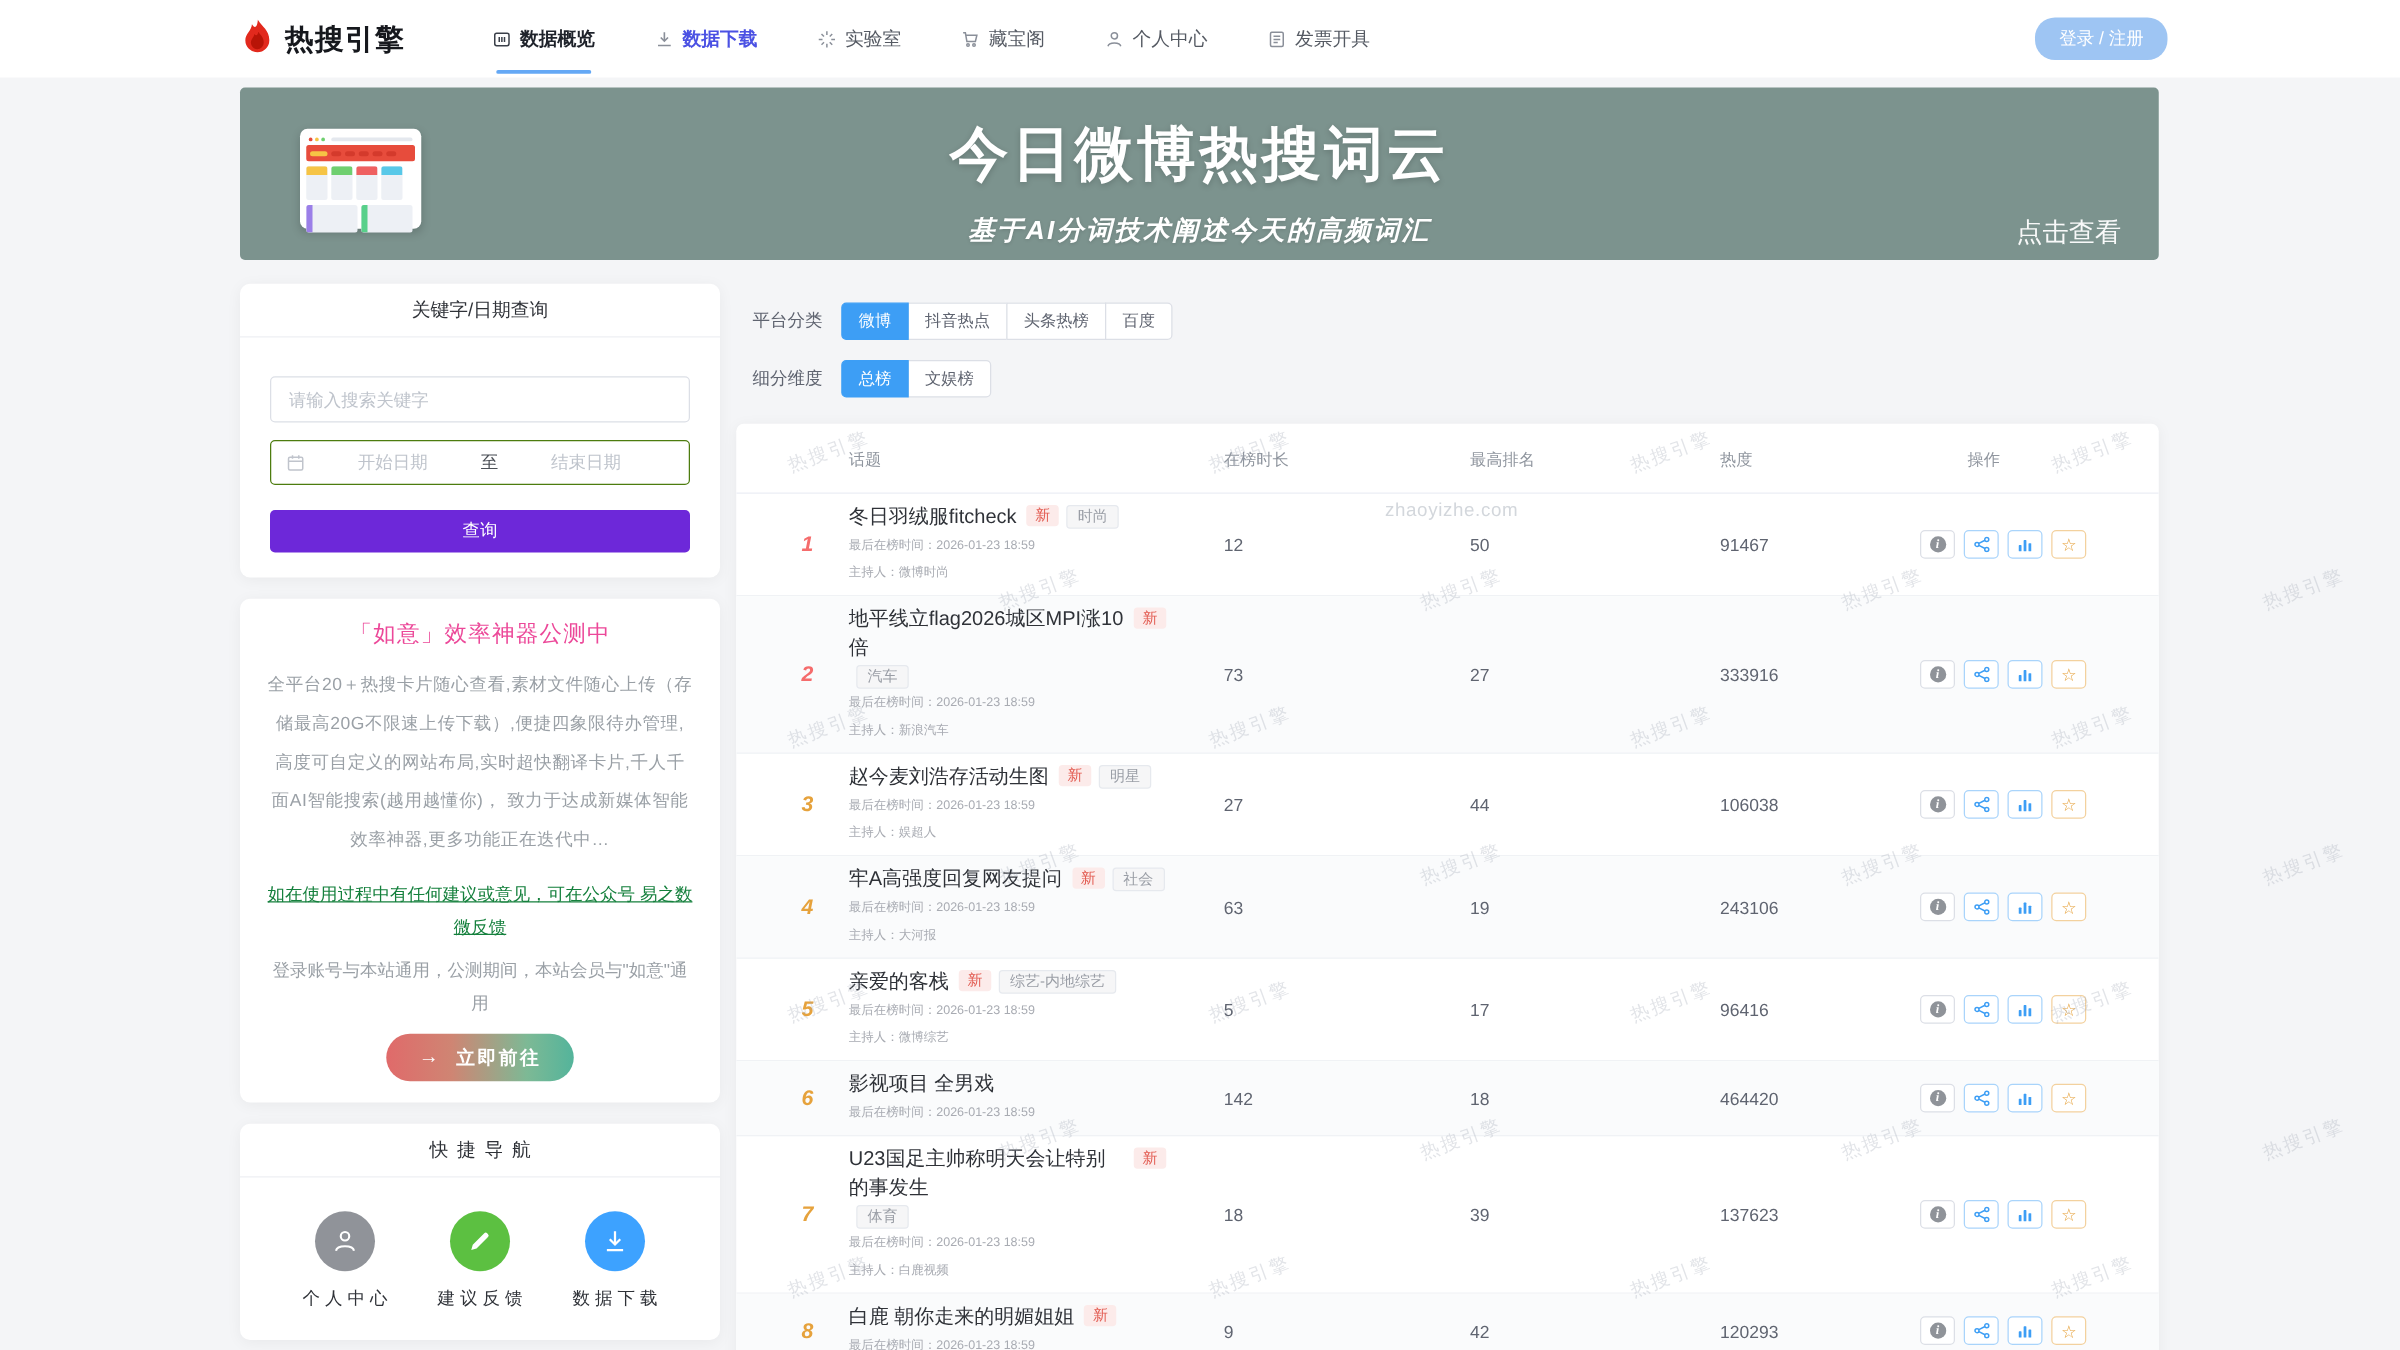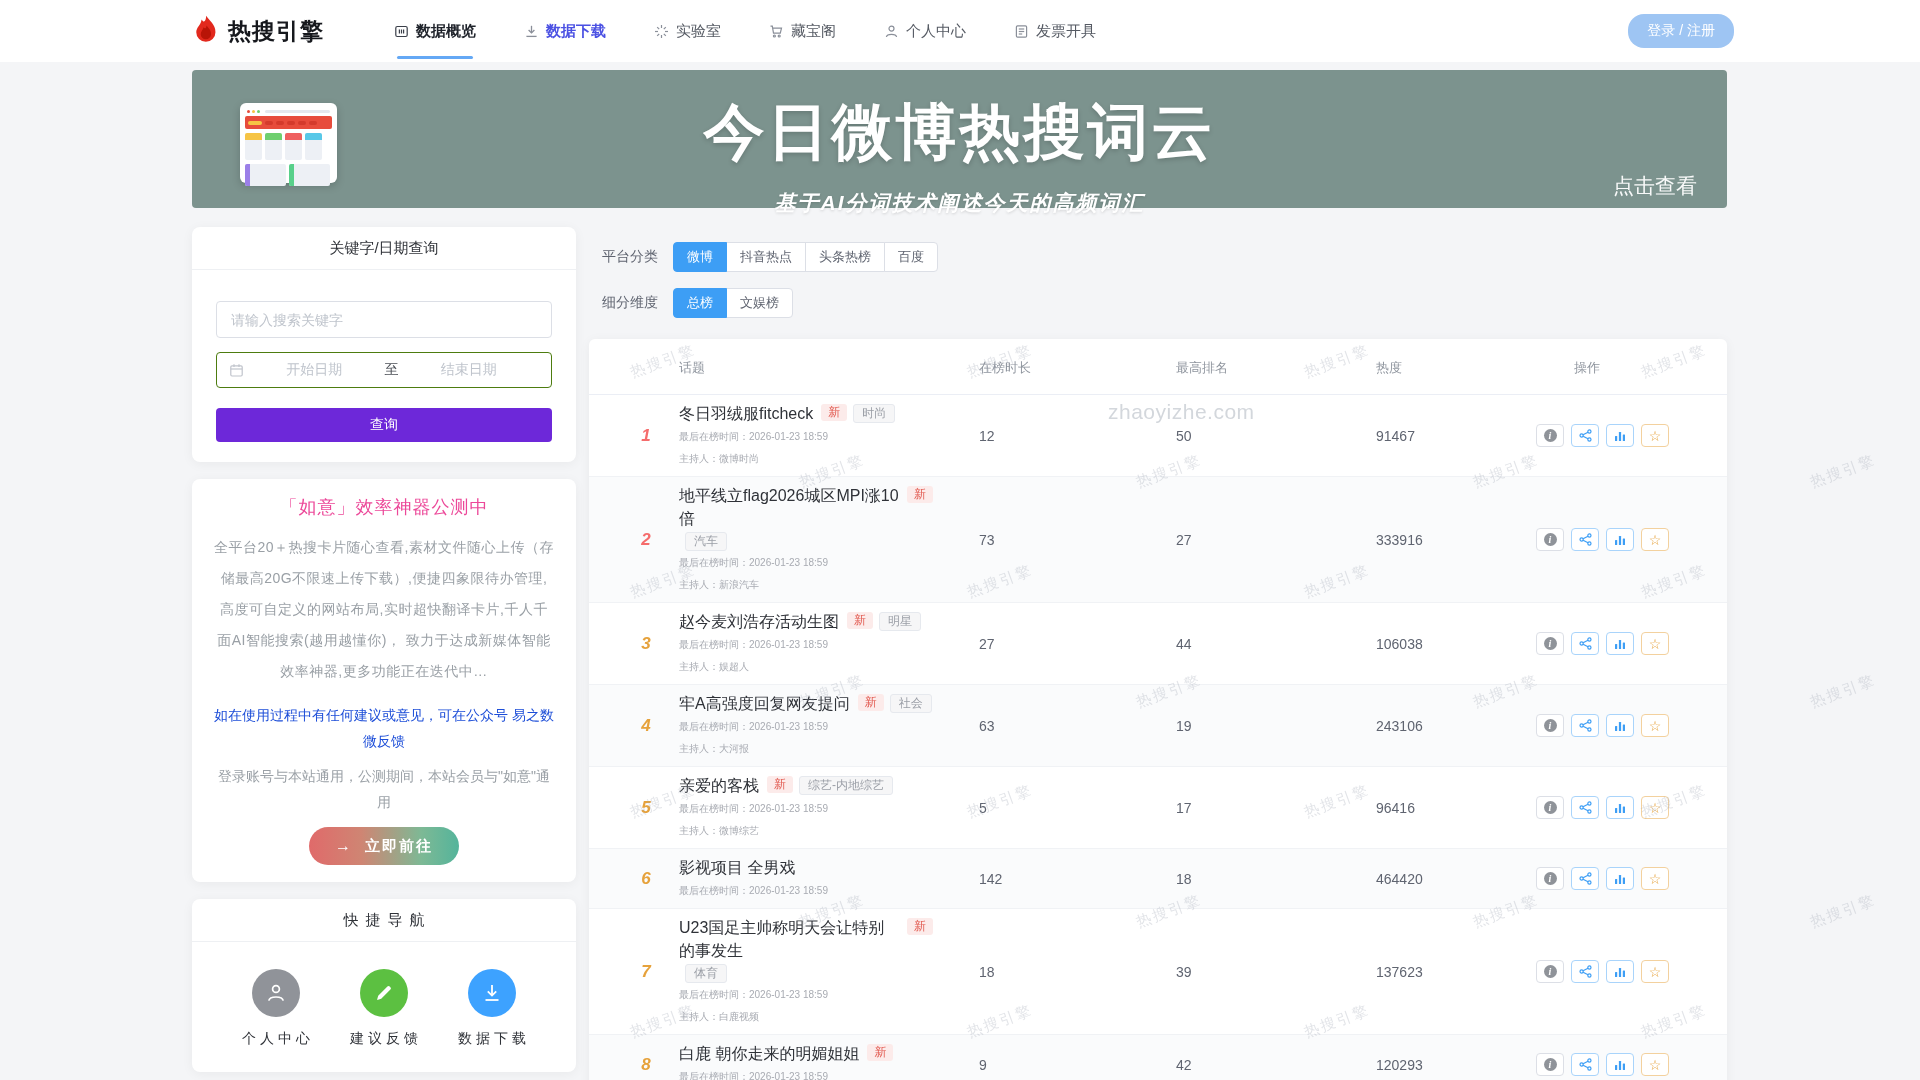--- a/index.html
+++ b/index.html
@@ -14,21 +14,21 @@
   .nav-item { display:flex; align-items:center; gap:7px; font-size:15px; color:#555a63; cursor:pointer; position:relative; height:100%; }
   .nav-item .nav-ico { display:flex; align-items:center; color:#8a8f99; }
   .nav-item.active { color:#1f232b; font-weight:bold; }
   .nav-item.active .nav-ico { color:#3a3f49; }
   .nav-item.active::after { content:""; position:absolute; left:50%; transform:translateX(-50%); bottom:3px; width:76px; height:3px; border-radius:2px; background:#64a8f5; }
   .nav-item.highlight .nav-label { color:#4b51e3; font-weight:bold; }
   .login-btn { margin-left:auto; margin-right:186px; background:#9ec5f3; color:#fff; border:none; font-size:14px; padding:8px 19px; border-radius:16px; cursor:pointer; font-family:inherit; }
 
   
   .hero { position:relative; margin:8px 0 0 192px; width:1535px; height:138px; background:#7c938e; border-radius:4px; color:#fff; text-align:center; }
-  .hero-title { padding-top:22px; font-size:61px; font-weight:800; letter-spacing:3px; text-shadow:0 2px 5px rgba(0,0,0,.18); }
+  .hero-title { padding-top:22px; font-size:47px; font-weight:800; letter-spacing:3px; text-shadow:0 2px 5px rgba(0,0,0,.18); }
   .hero-sub { margin-top:15px; font-size:21px; font-weight:700; font-style:italic; letter-spacing:2px; text-shadow:0 1px 3px rgba(0,0,0,.15); }
   .hero-cta { position:absolute; right:30px; bottom:8px; font-size:21px; cursor:pointer; opacity:.95; }
   .hero-art { position:absolute; left:48px; top:33px; width:97px; height:80px; background:#fff; border-radius:6px; box-shadow:0 3px 8px rgba(0,0,0,.18); padding:4px 5px; text-align:left; }
   .wh { height:9px; display:flex; align-items:center; gap:2px; padding:0 2px; }
   .wh i { width:3px; height:3px; border-radius:50%; display:block; }
   .wh .ln { height:3px; flex:1; background:#e4e8ee; border-radius:2px; margin-left:3px; }
   .wr { height:13px; background:#e74c3c; border-radius:2px; display:flex; align-items:center; gap:3px; padding:0 3px; }
   .wr .pill { width:14px; height:4px; background:#f6c445; border-radius:2px; }
   .wr .dash { width:8px; height:4px; background:#d43a2c; border-radius:2px; }
   .wc { display:flex; gap:3px; margin-top:4px; }
@@ -51,21 +51,21 @@
   .date-input { margin-top:14px; height:36px; border:1px solid #4d7c0f; border-radius:4px; display:flex; align-items:center; padding:0 12px; cursor:pointer; }
   .date-input .cal { color:#c0c4cc; display:flex; }
   .date-ph { flex:1; text-align:center; font-size:14px; color:#bfc4cc; }
   .date-to { font-size:14px; color:#4b4f56; }
   .query-btn { margin-top:20px; width:100%; height:34px; background:#6d28d9; border:none; border-radius:4px; color:#fff; font-size:14px; cursor:pointer; font-family:inherit; }
 
   
   .promo { padding:16px 22px 17px; text-align:center; }
   .promo-title { font-size:18px; font-weight:normal; color:#ec4899; letter-spacing:1px;text-align:center; }
   .promo-body { margin-top:13px; font-size:14px; color:#9aa0a6; line-height:31px; letter-spacing:.5px; }
-  .promo-note { margin-top:15px; font-size:14px; color:#1d4ed8; line-height:26px; }
+  .promo-note { margin-top:15px; font-size:14px; color:#15803d; line-height:26px;text-decoration:underline; }
   .promo-note2 { margin-top:9px; font-size:14px; color:#9aa0a6; line-height:26px; }
   .go-btn { margin-top:12px; display:inline-flex; align-items:center; gap:12px; border:none; color:#fff; font-size:15px; font-weight:bold; padding:0 26px; height:38px; border-radius:19px; cursor:pointer; font-family:inherit; letter-spacing:2px;
     background:linear-gradient(90deg,#e06a6a 0%,#cf8573 35%,#7db995 75%,#54b49b 100%); }
   .go-btn .arr { font-weight:normal; font-size:16px; }
 
   
   .quick-title { letter-spacing:7px; padding-left:7px; }
   .quick-row { display:flex; justify-content:space-around; padding:27px 30px 24px; }
   .quick-item { text-align:center; cursor:pointer; }
   .quick-circle { width:48px; height:48px; border-radius:50%; margin:0 auto; display:flex; align-items:center; justify-content:center; color:#fff; }
@@ -99,21 +99,21 @@
   .c-actions { align-self:center; display:flex; gap:7px; }
   .act-btn { width:28px; height:23px; border-radius:4px; background:#fff; display:flex; align-items:center; justify-content:center; cursor:pointer; }
   .act-info { border:1px solid #dcdfe6; }
   .ic-info { width:13px; height:13px; border-radius:50%; background:#8f9399; color:#fff; font-size:10px; font-style:italic; font-weight:bold; display:flex; align-items:center; justify-content:center; font-family:"Liberation Serif",serif; }
   .act-share, .act-chart { border:1px solid #a9d4fb; }
   .act-star { border:1px solid #f3d19e; color:#e6a23c; font-size:14px; line-height:1; }
 
   
   .wm-layer { position:absolute; left:0; top:105px; width:1330px; height:880px; pointer-events:none; z-index:5; overflow:hidden; }
   .wm { position:absolute; font-size:15px; color:rgba(160,167,178,.30); transform:rotate(-20deg); letter-spacing:2px; white-space:nowrap; }
-  .wm-site { position:absolute; left:519px; top:68px; font-size:21px; color:#d3d7dc; letter-spacing:.5px; }
+  .wm-site { position:absolute; left:519px; top:68px; font-size:15px; color:#d3d7dc; letter-spacing:.5px; }
 
   svg { display:block; }
 </style>
 </head>
 <body>
 
 <div class="nav">
   <div class="brand">
     <span>
       <svg width="28" height="32" viewBox="0 0 20 23">

